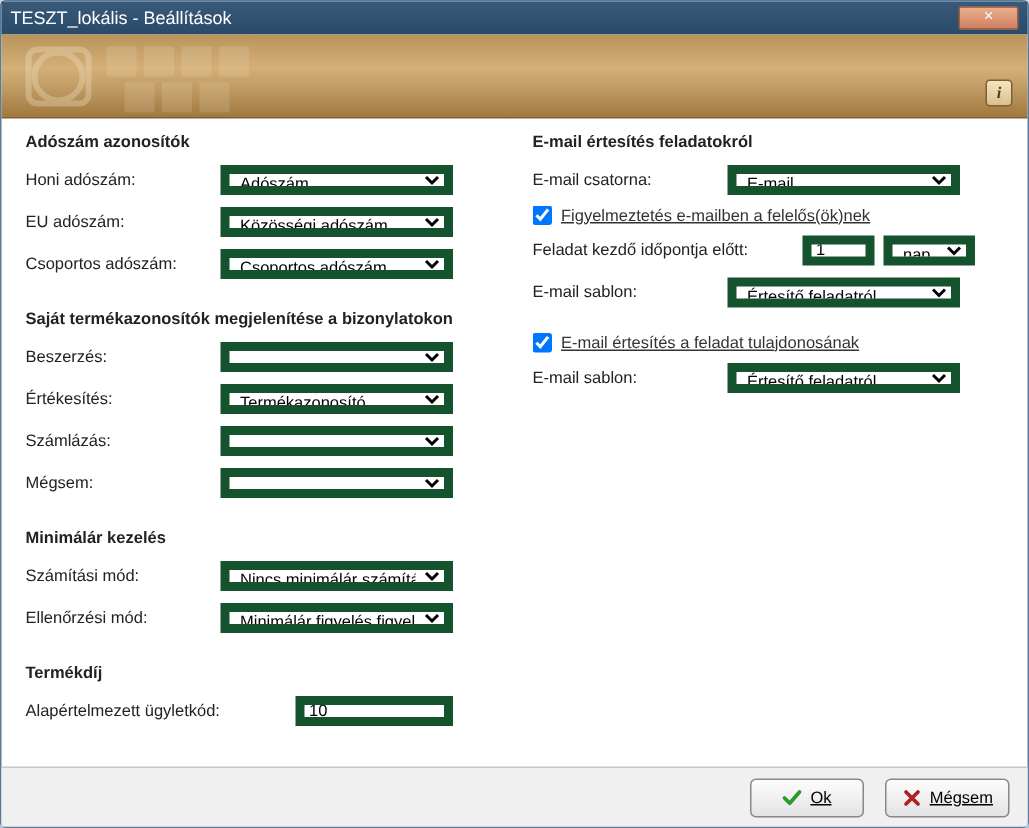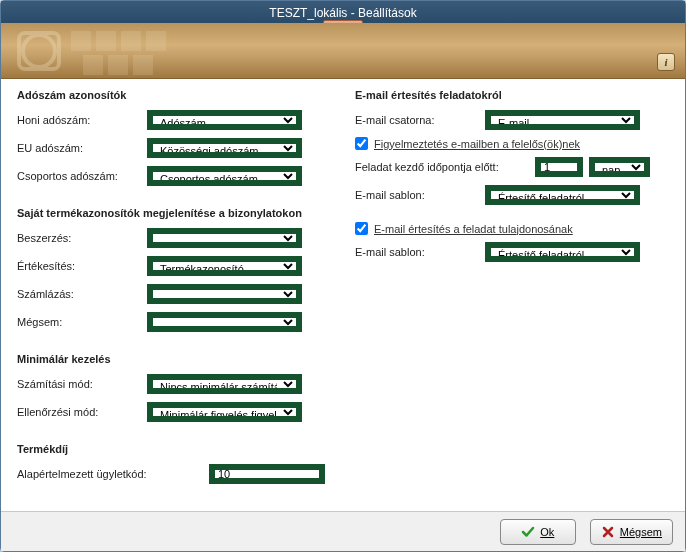--- a/index.html
+++ b/index.html
@@ -22,21 +22,20 @@
   flex-direction: column;
 }
 .titlebar {
   height: 22px;
   background: linear-gradient(to bottom, #3a5a7a, #2a4a6a);
   color: #fff;
   display: flex;
   align-items: center;
   padding: 5px 6px;
   font-size: 12px;
-  flex-direction: column;
 }
 .title-text { flex: 1; }
 .close-btn {
   width: 40px; height: 16px;
   background: linear-gradient(to bottom,#e8b090,#d08060);
   border: 1px solid #a06040;
   border-radius: 2px;
   color: #fff;
   text-align: center;
   line-height: 12px;
@@ -227,21 +226,21 @@
         <div class="row">
           <label>Ellenőrzési mód:</label>
           <select><option>Minimálár figyelés figyelmezt</option></select>
         </div>
       </div>
 
       <div class="group">
         <div class="group-title">Termékdíj</div>
         <div class="row">
           <label class="wide">Alapértelmezett ügyletkód:</label>
-          <input type="text" style="width: 116px; margin-left: 12px;" value="10">
+          <input type="text" style="width: 105px;" value="10">
         </div>
       </div>
 
     </div>
 
     <div class="col">
       <div class="group">
         <div class="group-title">E-mail értesítés feladatokról</div>
         <div class="row">
           <label>E-mail csatorna:</label>

